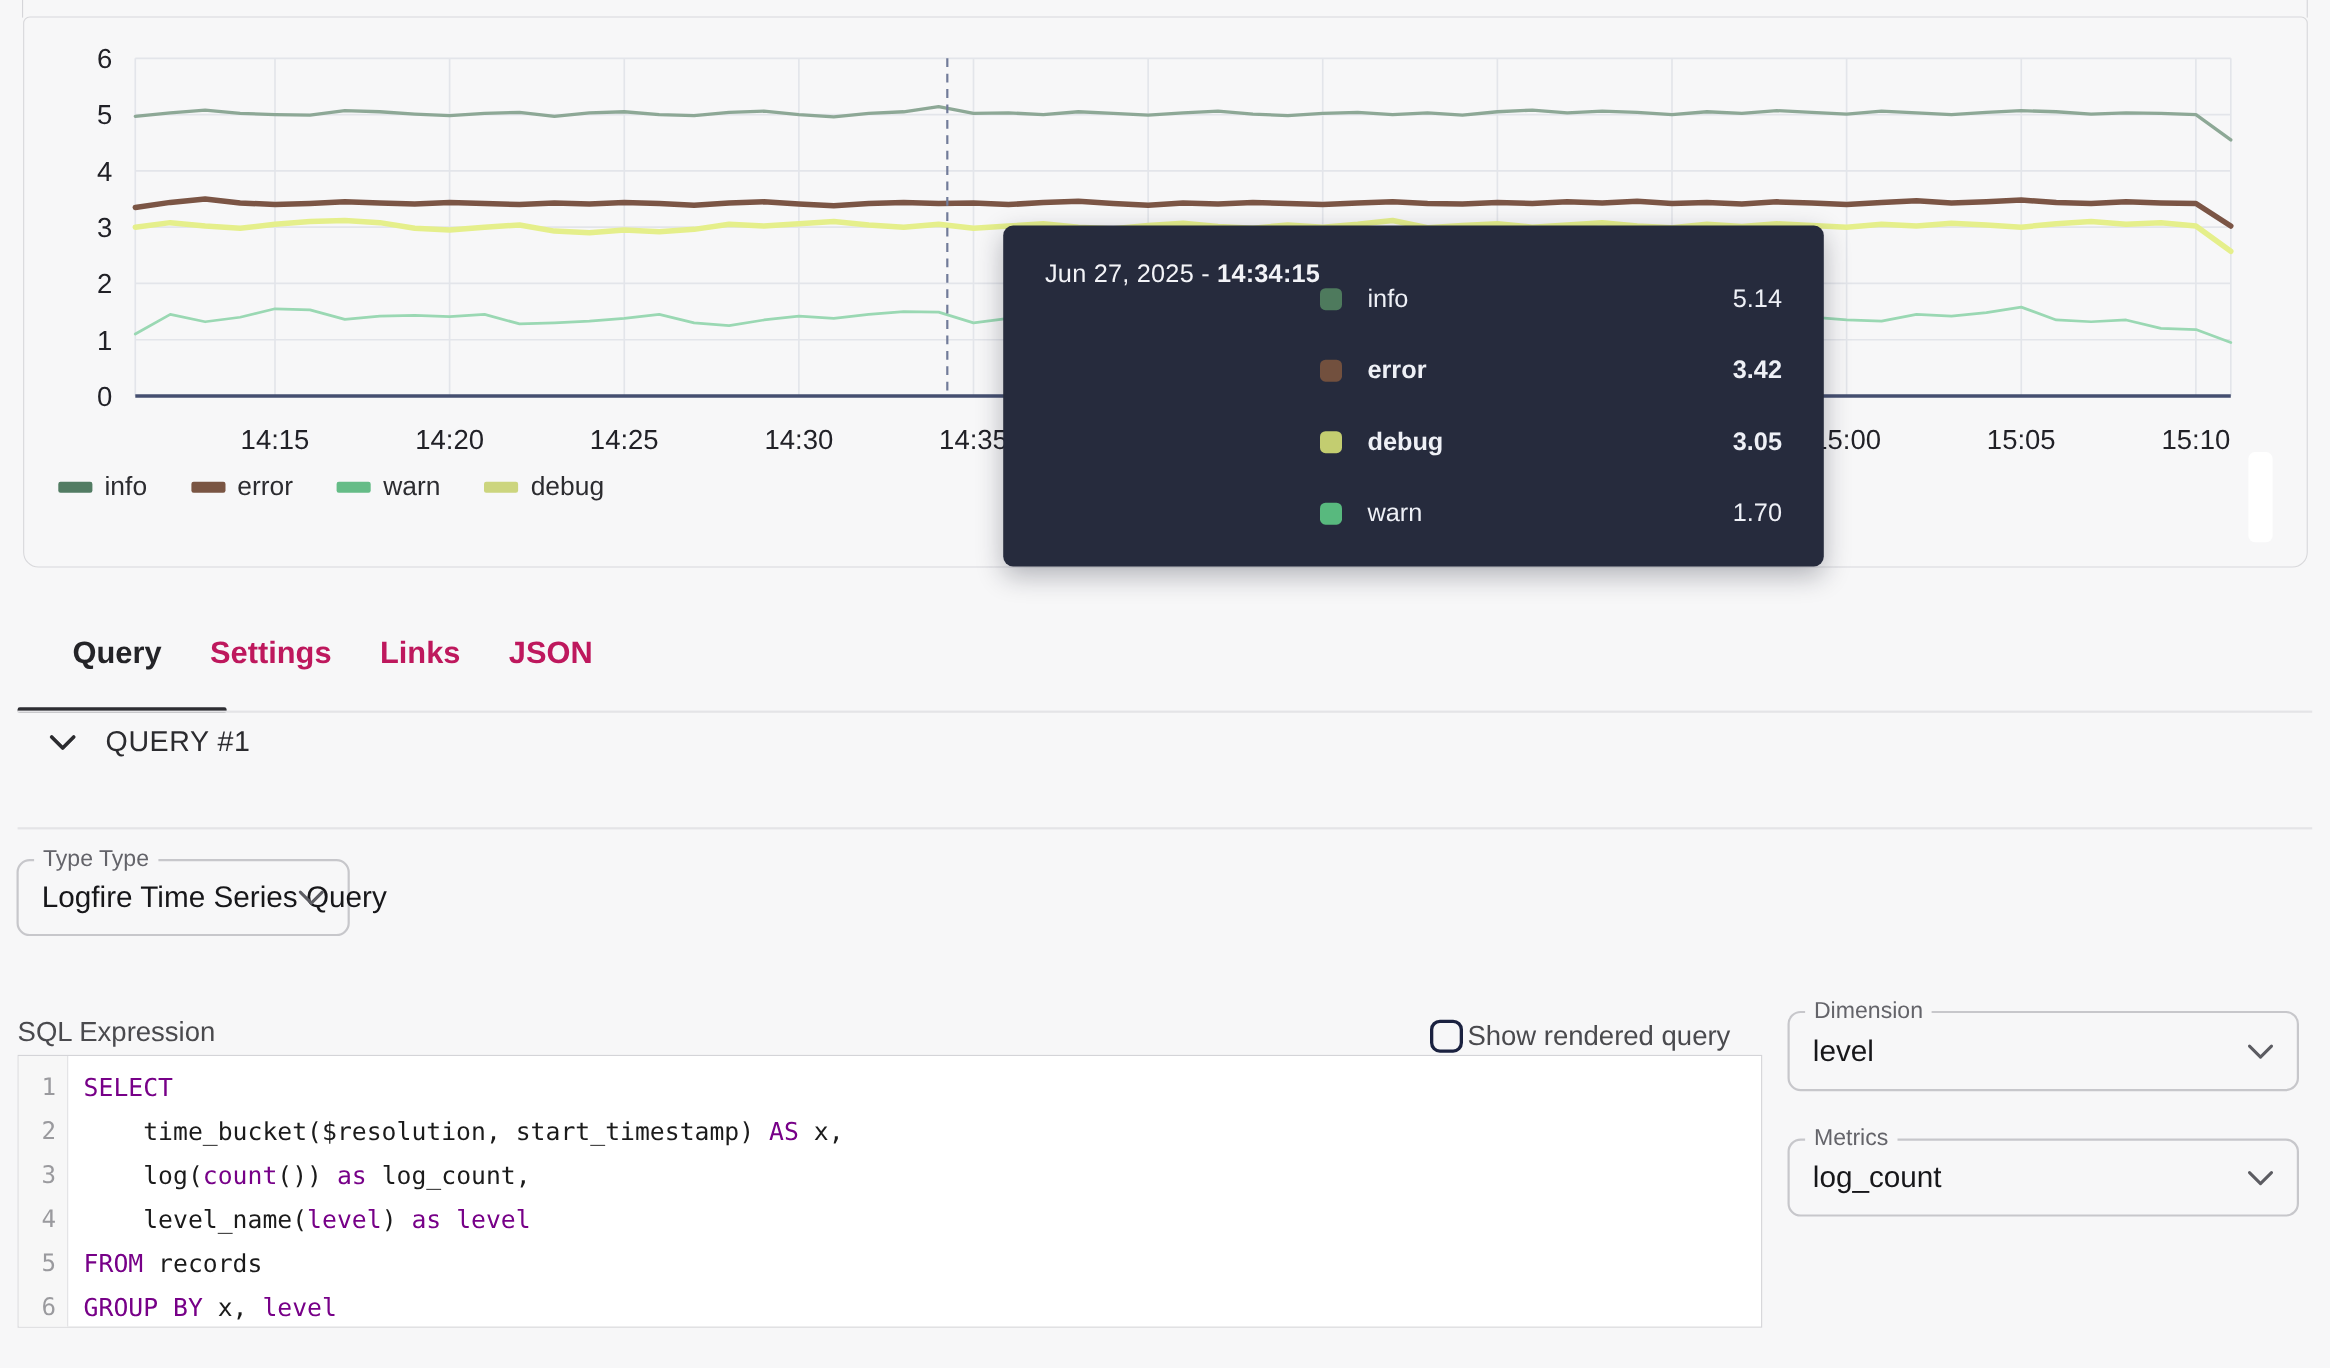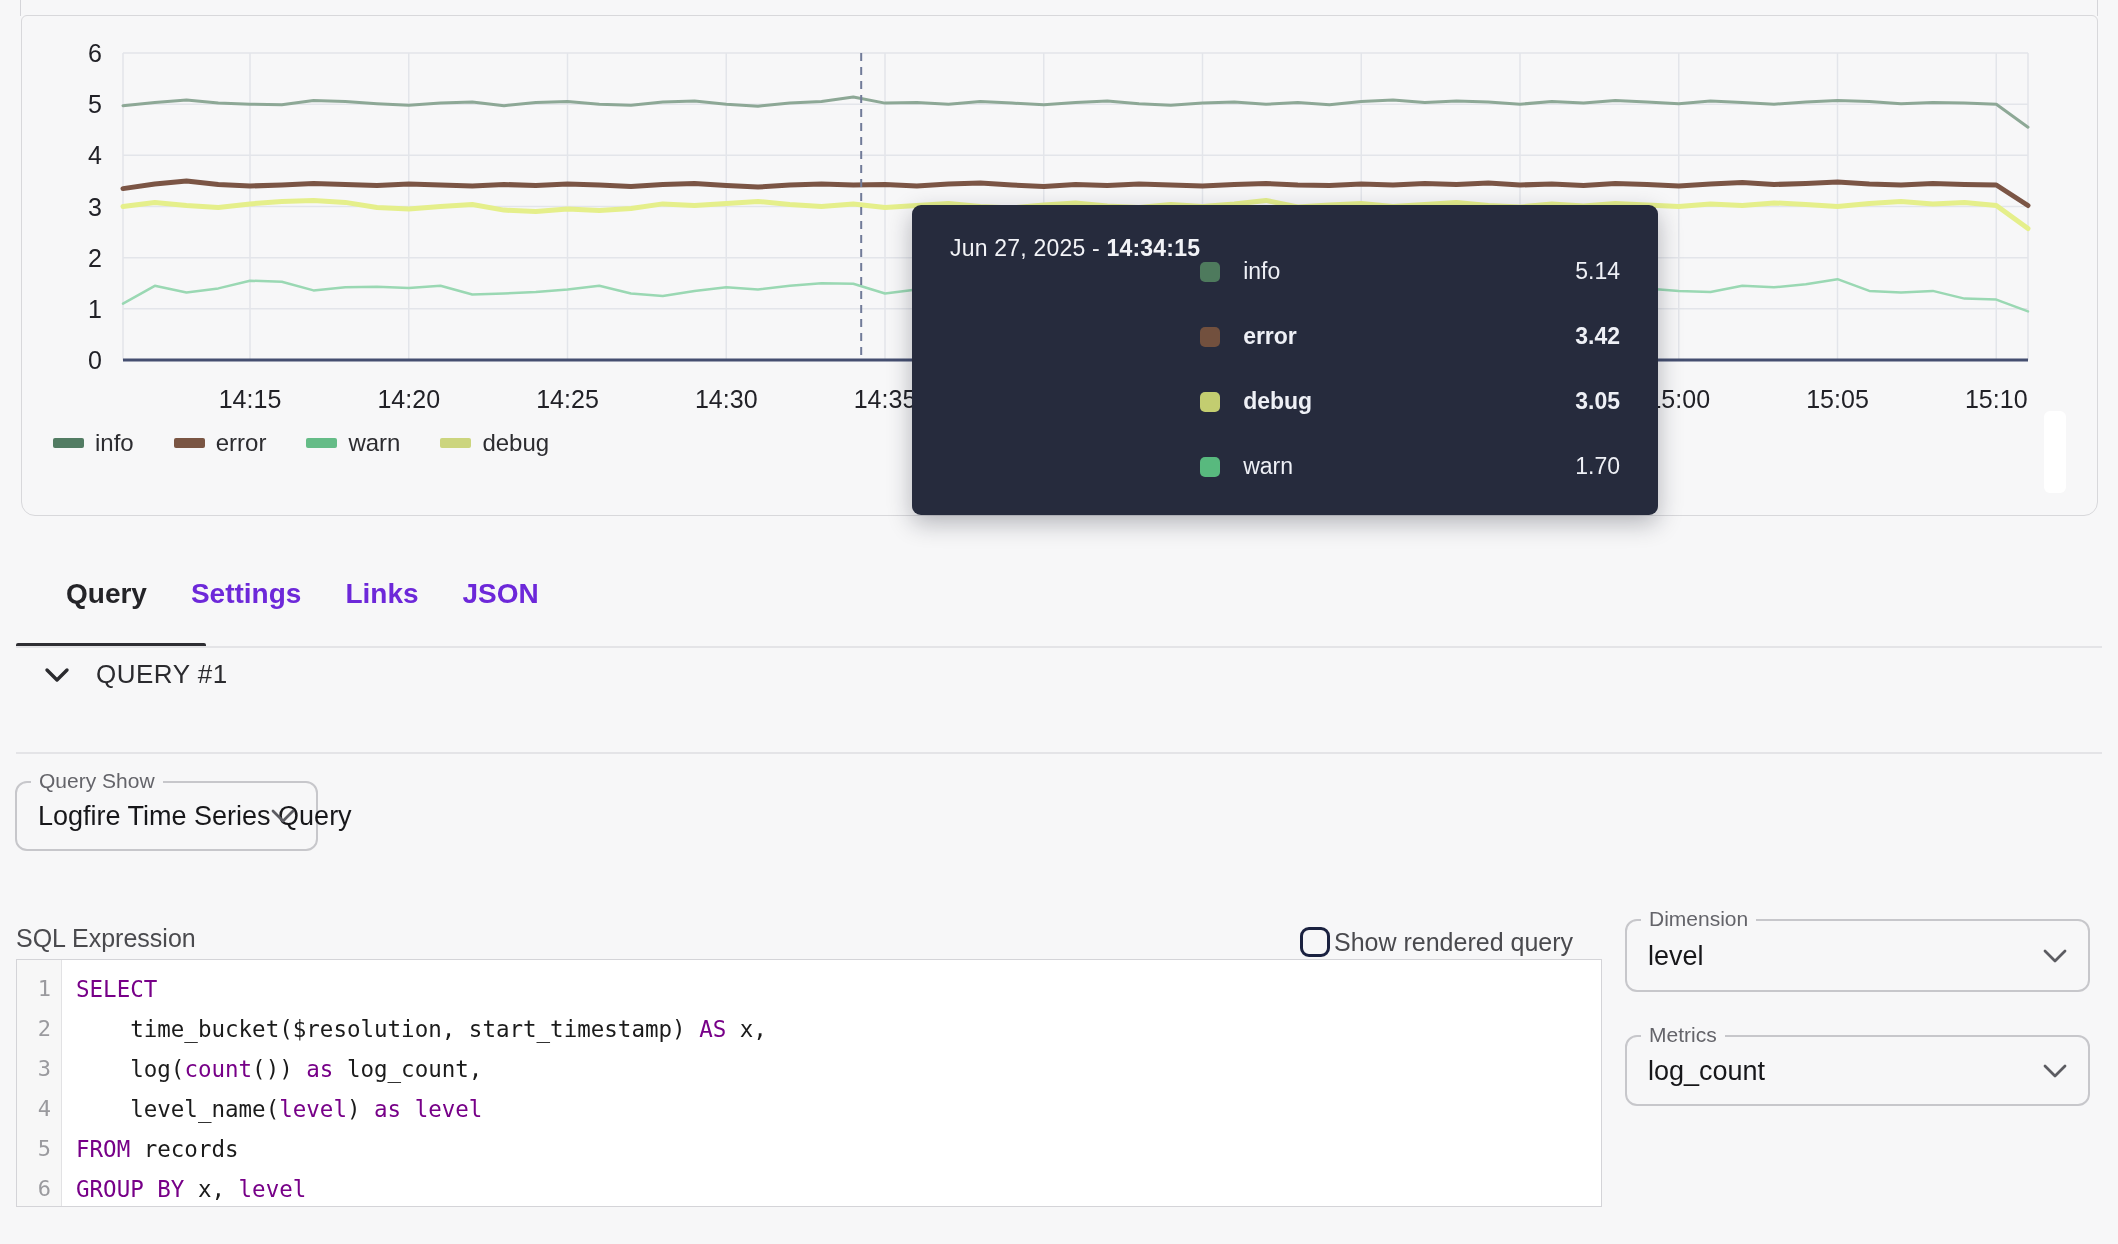--- a/index.html
+++ b/index.html
@@ -29,21 +29,21 @@
   .tt-time{font-weight:bold}
   .tt-divider{height:2px;background:#4b5472;margin-top:22px;flex:none}
   .tt-rows{flex:1;display:flex;flex-direction:column;justify-content:space-around;margin-top:4px}
   .tt-row{display:flex;align-items:center}
   .tt-swatch{width:20px;height:20px;border-radius:5px;margin-right:23px;flex:none}
   .tt-label,.tt-value{font-size:23px;color:#eef0f6}
   .tt-value{margin-left:auto}
   .tt-bold{font-weight:bold}
   
   .tabs{position:absolute;left:66px;top:578px;display:flex;gap:44px}
-  .tab{font-size:28px;color:#6d28d9;font-weight:600;cursor:pointer}
+  .tab{font-size:28px;color:#be185d;font-weight:600;cursor:pointer}
   .tab.active{color:#242428;font-weight:700}
   .tab-line-light{position:absolute;left:16px;top:646px;width:2086px;height:2px;background:#e4e4e7}
   .tab-line-active{position:absolute;left:16px;top:643px;width:190px;height:5px;background:#2e2e33;border-radius:2px}
   
   .section-header{position:absolute;left:44px;top:659px;display:flex;align-items:center;gap:26px;cursor:pointer}
   .section-title{font-size:26px;color:#2b2b2f;letter-spacing:.5px;font-weight:500}
   .section-divider{position:absolute;left:16px;top:752px;width:2086px;height:2px;background:#e4e4e7}
   
   .field{position:absolute;border:2px solid #c7c7cb;border-radius:12px;box-sizing:border-box;cursor:pointer;background:transparent}
   .field-label{position:absolute;top:-14px;left:14px;background:#f7f7f8;padding:0 8px;font-size:21px;color:#64646a;white-space:nowrap}
@@ -182,21 +182,21 @@
 
 <div class="section-header">
   <svg width="26" height="16" viewBox="0 0 26 16">
     <polyline points="3,3 13,13 23,3" fill="none" stroke="#2b2b2f" stroke-width="3.4" stroke-linecap="round" stroke-linejoin="round"></polyline>
   </svg>
   <span class="section-title">QUERY #1</span>
 </div>
 <div class="section-divider"></div>
 
 <div class="field" id="query-type-field">
-  <span class="field-label">Query Show</span>
+  <span class="field-label">Type Type</span>
   <span class="field-value">Logfire Time Series Query</span>
   <svg class="field-chevron" width="26" height="16" viewBox="0 0 26 16">
     <polyline points="3,3 13,13 23,3" fill="none" stroke="#5c5c62" stroke-width="2.8" stroke-linecap="round" stroke-linejoin="round"></polyline>
   </svg>
 </div>
 
 <div class="sql-label">SQL Expression</div>
 <div class="editor">
   <div class="gutter" id="gutter">
       <div class="gutter-num">1</div>

